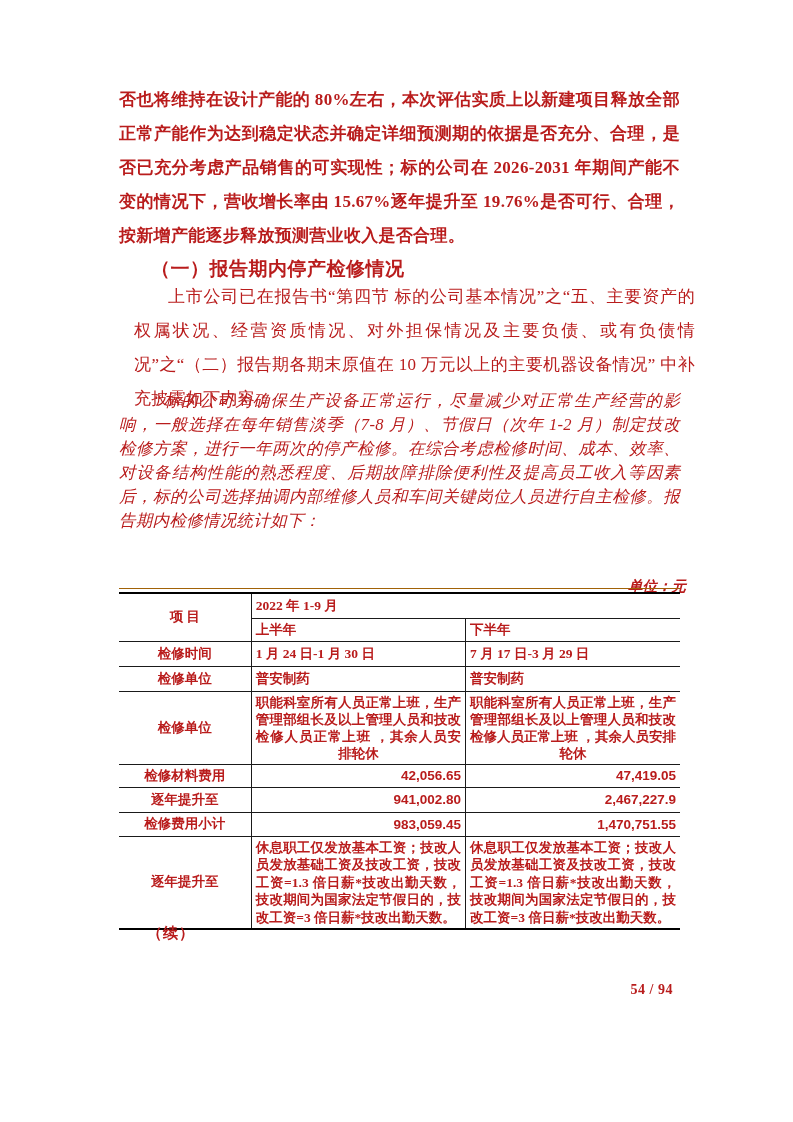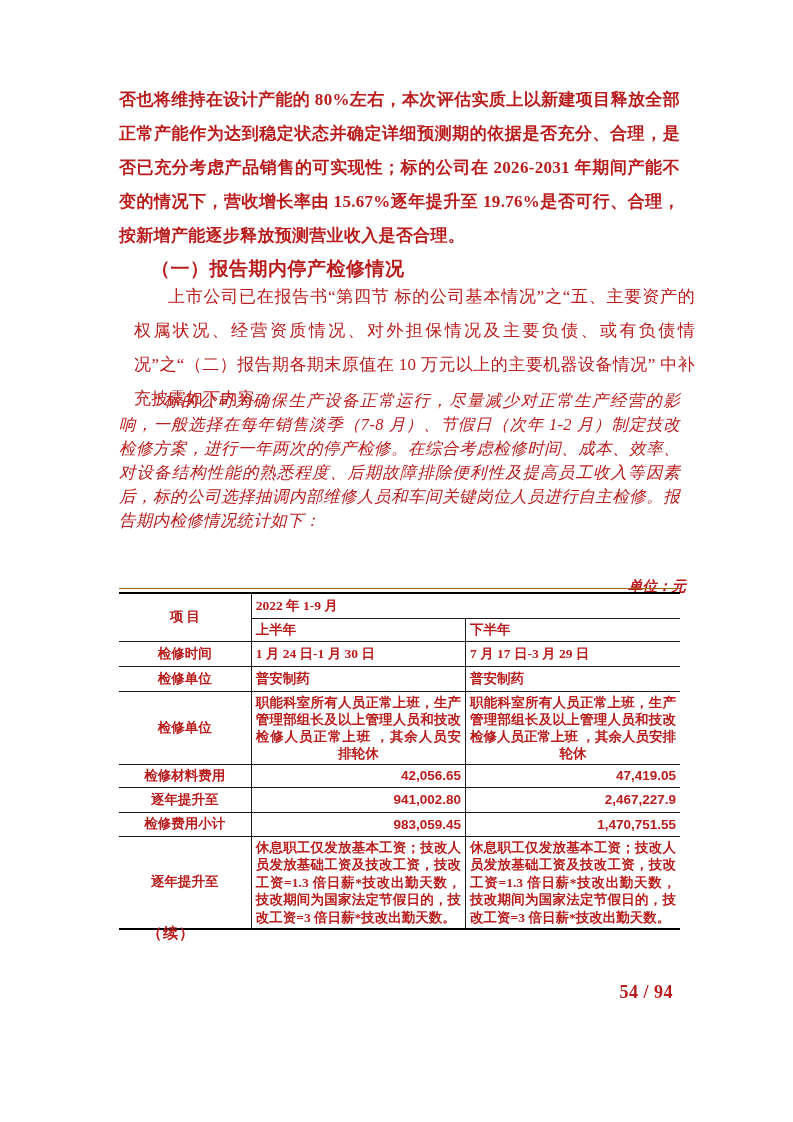--- a/index.html
+++ b/index.html
@@ -103,21 +103,21 @@
     left: 147px;
     width: 200px;
     margin: 0;
     font-size: 15px;
     font-weight: bold;
     letter-spacing: 1px;
   }
   .page-number {
     top: 982px;
     text-align: right;
-    font-size: 18px;
+    font-size: 14px;
     font-weight: bold;
     padding-right: 7px;
     box-sizing: border-box;
     letter-spacing: 0.5px;
   }
 </style>
 </head>
 <body>
 
 <div class="page">

